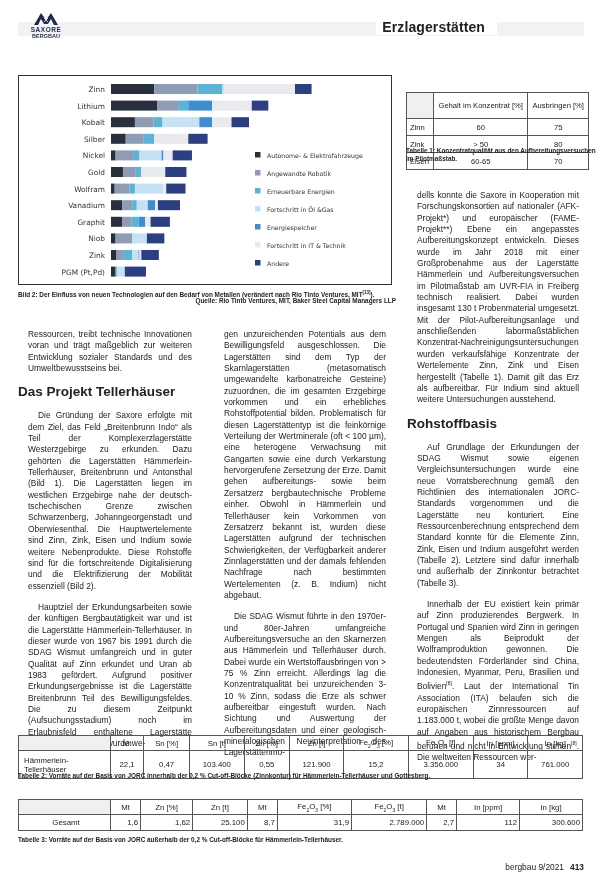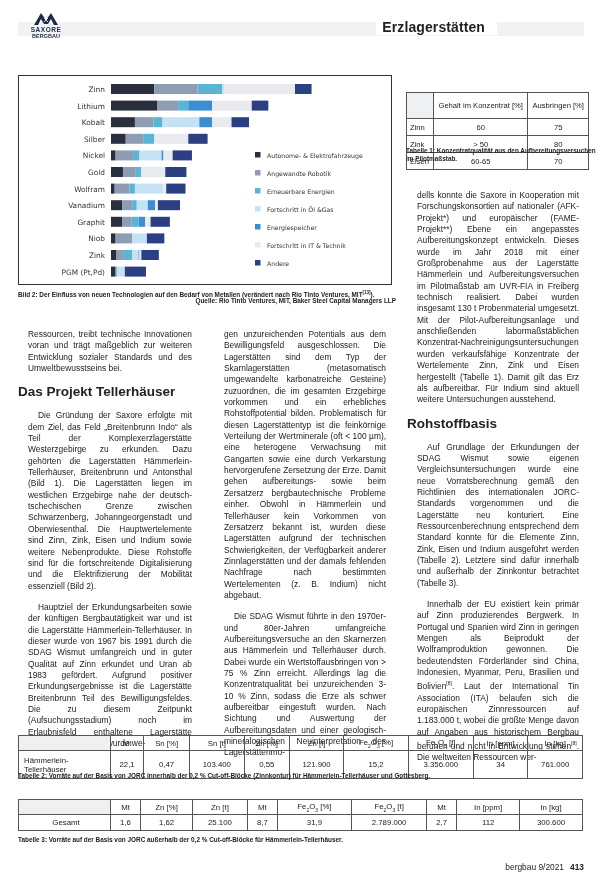--- a/index.html
+++ b/index.html
@@ -35,21 +35,21 @@
 
   
   .wt { position: absolute; left: 18px; border-collapse: collapse; font-size: 7.8px; }
   .wt td, .wt th { border: 1px solid #555; text-align: center; font-weight: normal; padding: 0 2px; }
   .wt th { height: 15px; }
   .wt tr.head th:first-child { background: #eef0f2; }
   .wt td:first-child { text-align: left; padding-left: 5px; }
   .t2 { top: 735px; width: 565px; }
   .t2 td { height: 28px; line-height: 9px; }
   .t3 { top: 799px; width: 565px; }
-  .t3 td { height: 16px; }
+  .t3 td { height: 16px; text-align: right; }
   .t3 td:first-child { text-align: center; }
   .wt-caption { position: absolute; left: 18px; font-size: 6.4px; font-weight: bold; }
   .footer { position: absolute; right: 18px; top: 862px; font-size: 8.4px; color: #222; }
   .footer b { margin-left: 6px; }
   sub { font-size: 5px; }
 </style>
 </head>
 <body>
 
 <div class="header-band"></div>

